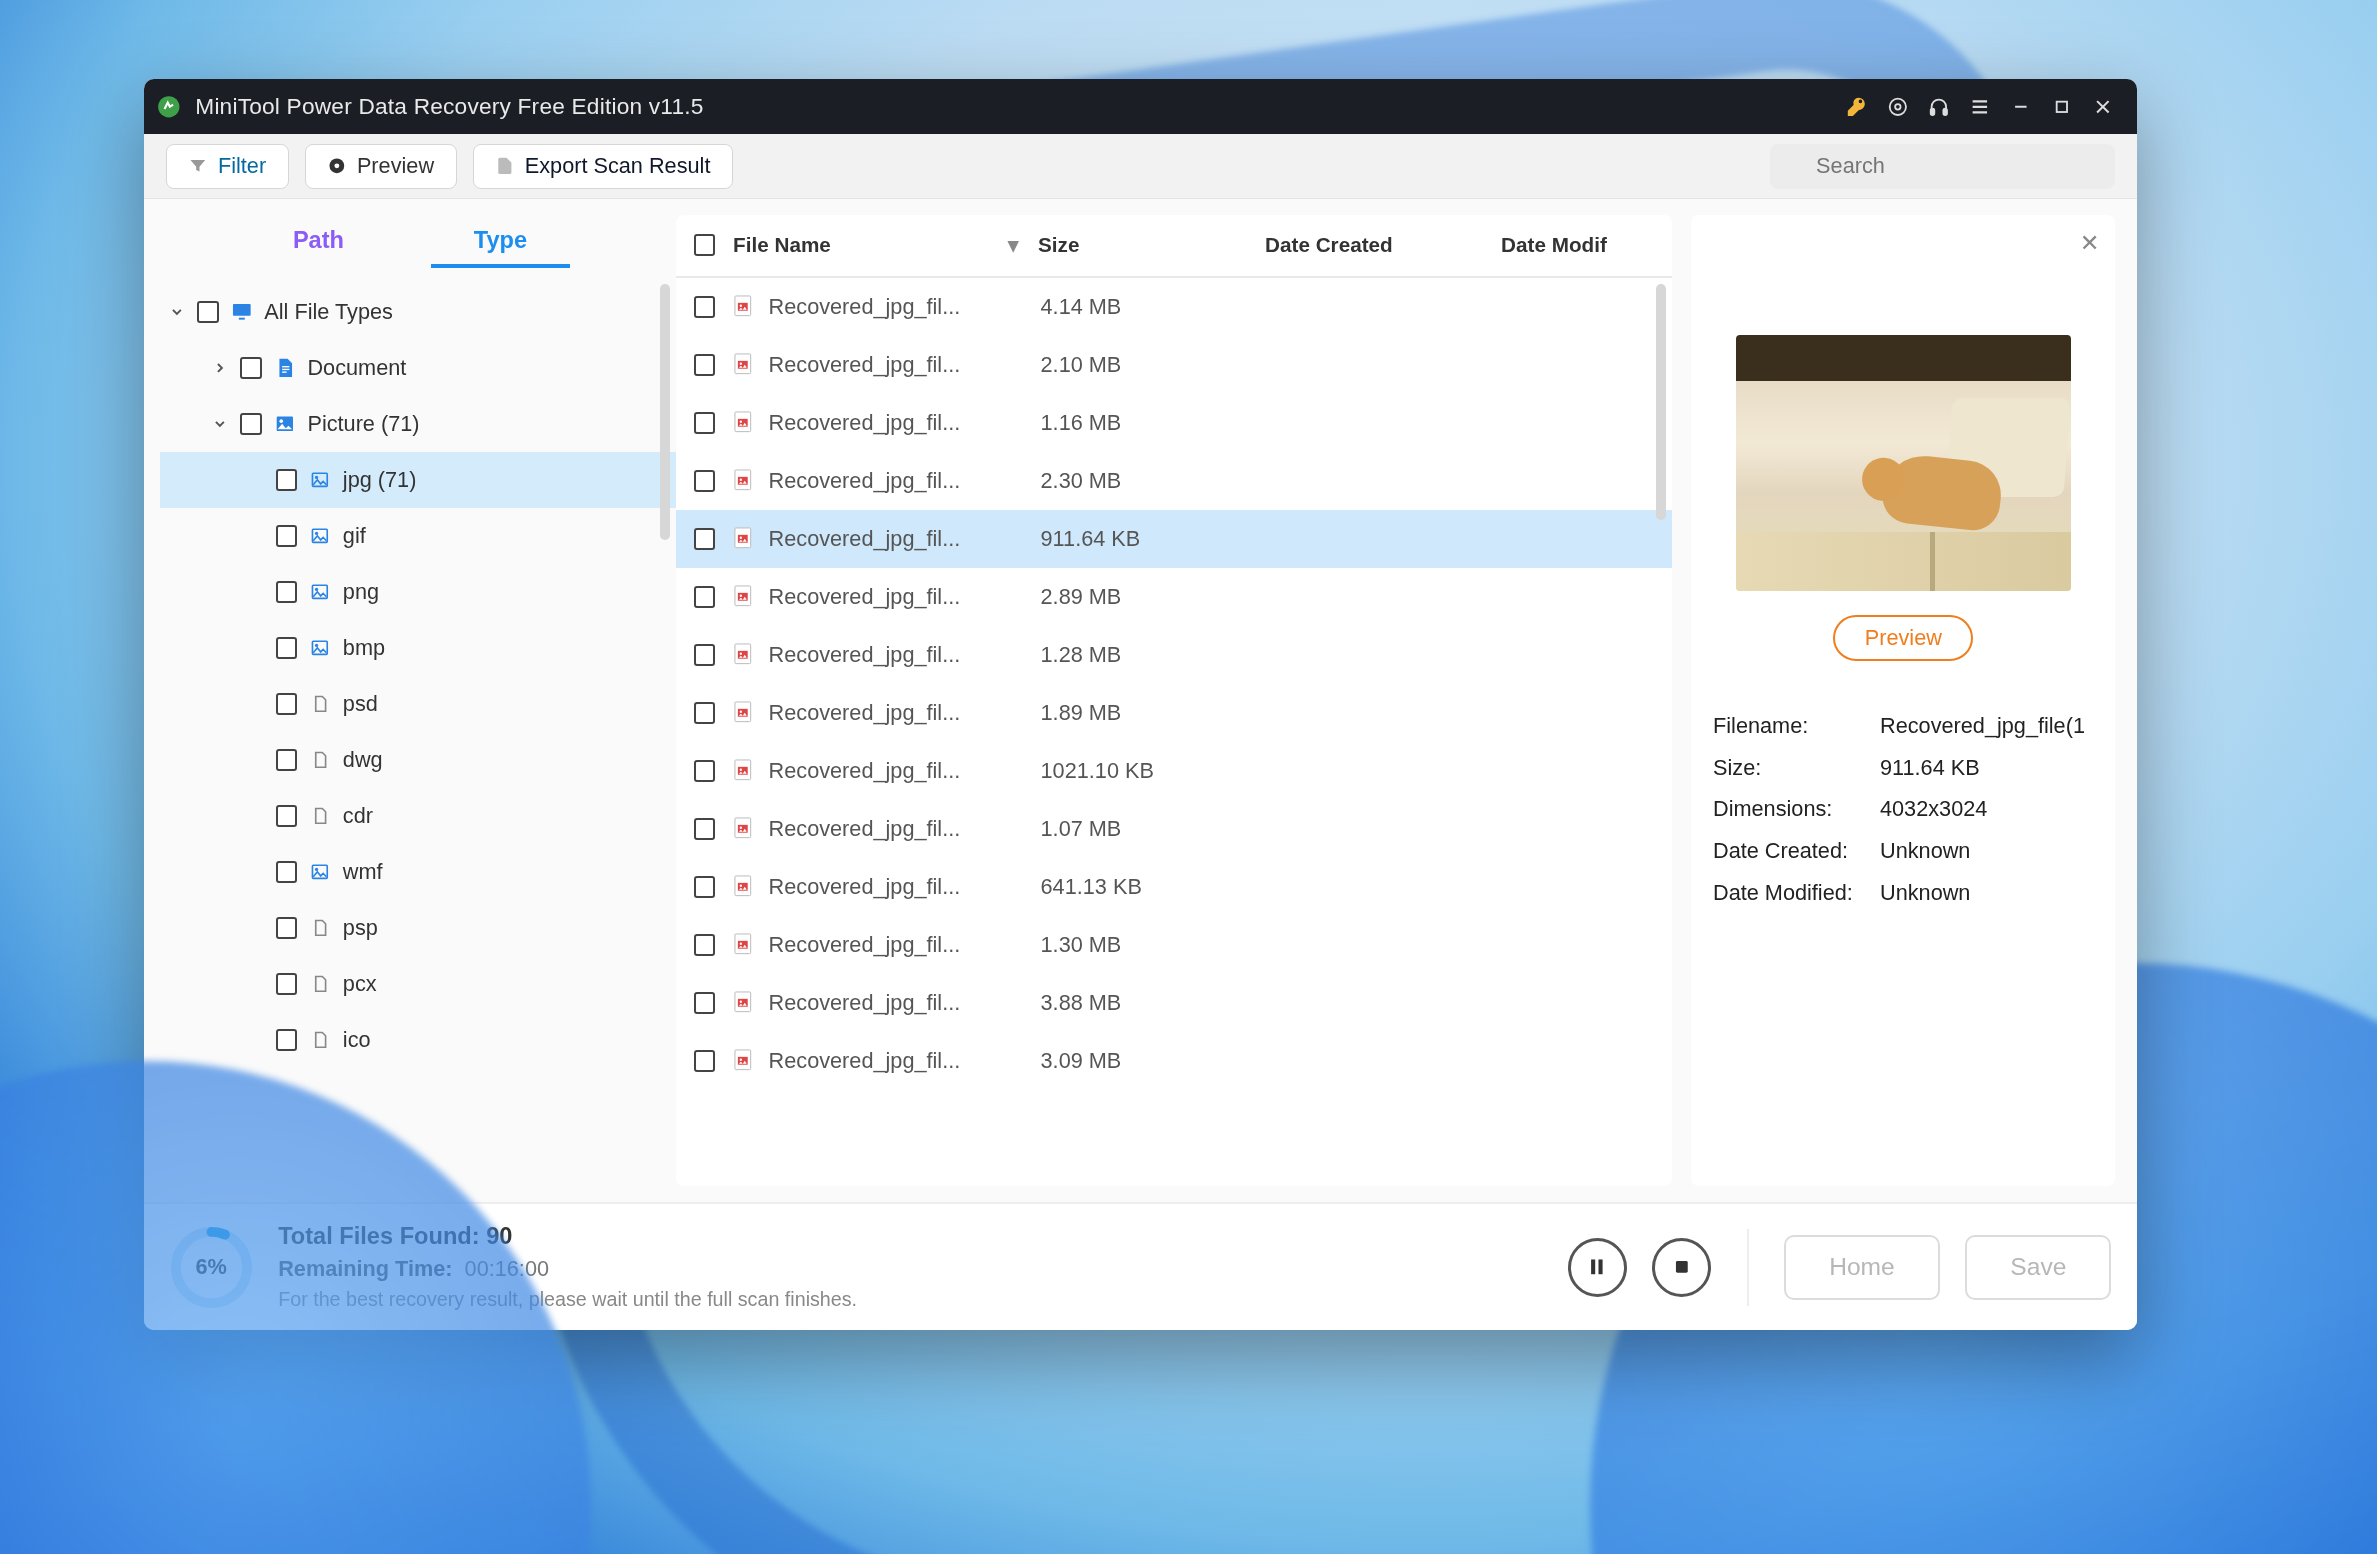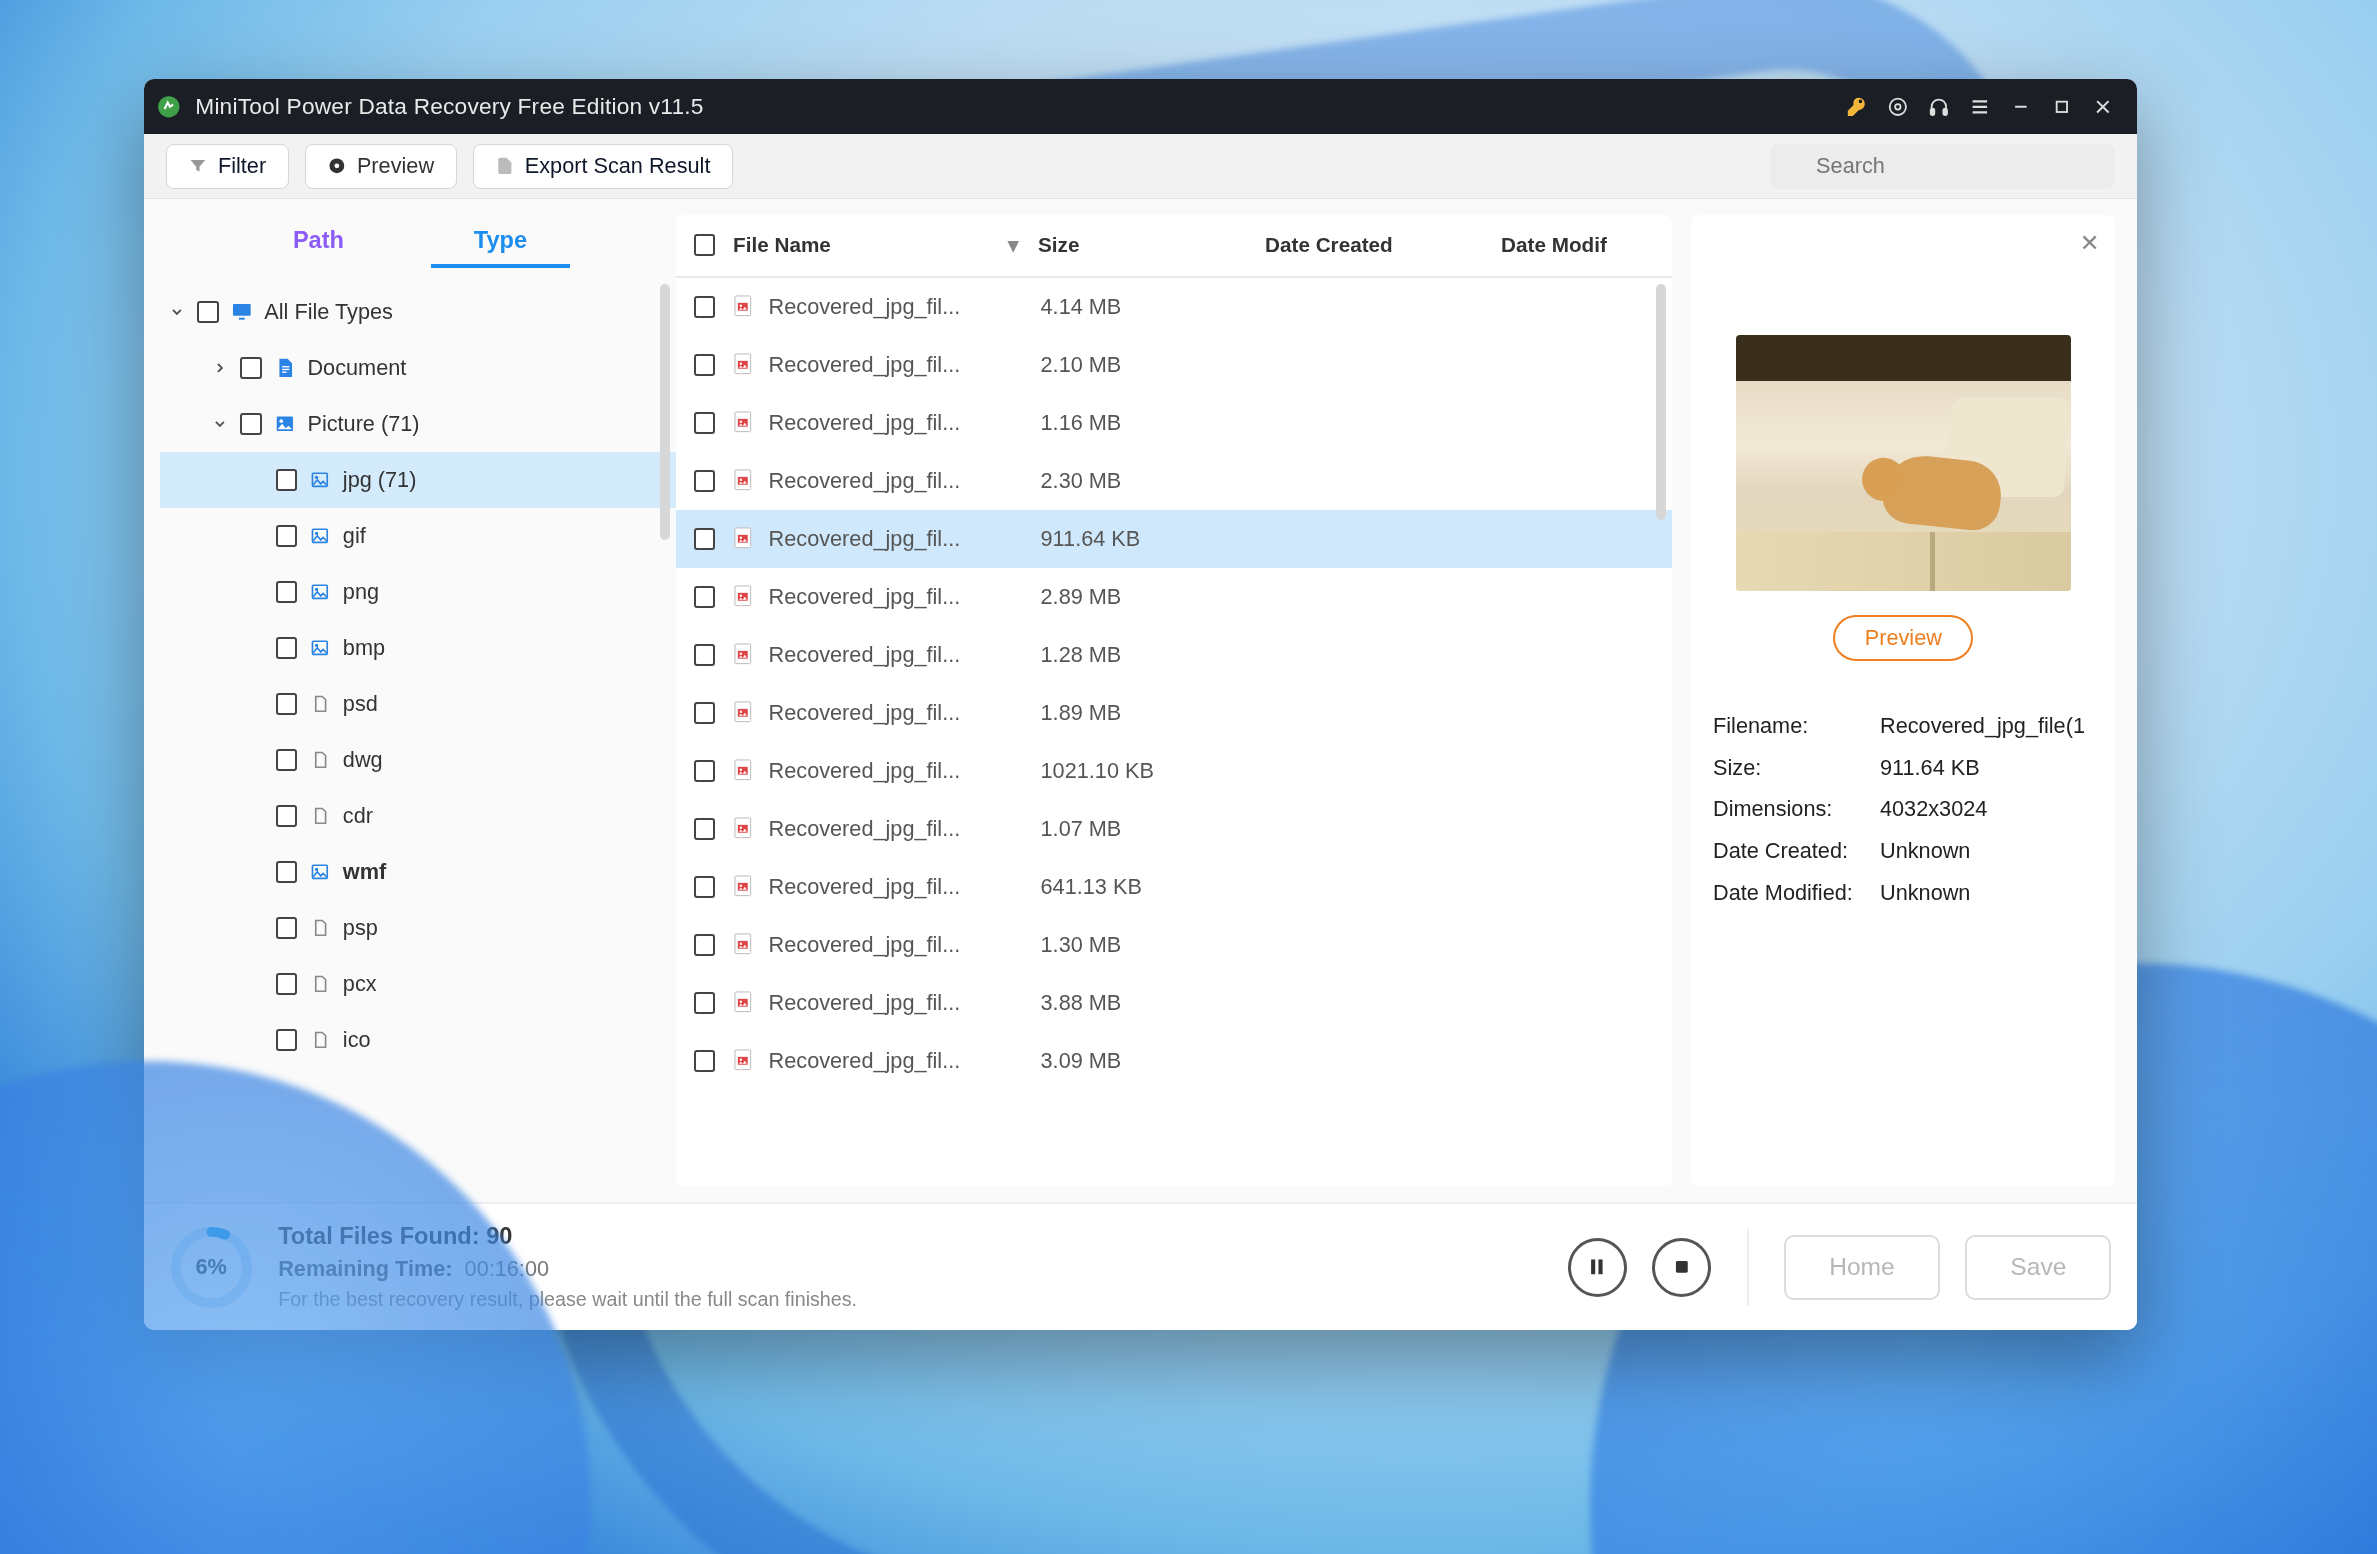--- a/index.html
+++ b/index.html
@@ -32,21 +32,21 @@
 
 .titlebar { height:55px; background:#1b1e25; color:#fff; display:flex; align-items:center; padding:0 13.8px 0 9.9px; }
 .titlebar .app-icon { width:29.6px; height:29.6px; margin-right:11.8px; display:flex;align-items:center;justify-content:center;}
 .titlebar .app-title { font-size:22.7px; font-weight:400; color:#e9e9e9; letter-spacing:0.2px;}
 .titlebar .spacer { flex:1; }
 .titlebar .tb-btn { width:41px; height:41px; display:flex;align-items:center;justify-content:center; color:#ddd; cursor:pointer;}
 .titlebar svg{display:block;}
 
 
 .toolbar { height:65px; background:#f2f2f2; display:flex; align-items:center; padding:0 21.7px; gap:15.8px; border-bottom:1px solid #e4e4e4;}
-.btn { height:45px; padding:0 21.7px; background:#fff; border:1px solid #d6d6d6; border-radius:7.9px; display:flex; align-items:center; gap:9.9px; font-size:21.7px; color:#0f172a; cursor:pointer;}
+.btn { height:45px; padding:0 21.7px; background:#fff; border:1px solid #d6d6d6; border-radius:7.9px; display:flex; align-items:center; gap:9.9px; font-size:21.7px; color:#0369a1; cursor:pointer;}
 .btn.disabled{color:#0f172a;cursor:default;}
 .btn svg{width:19.7px;height:19.7px;}
 .searchbox { margin-left:auto; width:345px; height:45px; background:#ececec; border-radius:7.9px; display:flex; padding:0 15.8px; gap:30px; color:#9a9a9a;}
 .searchbox input { border:none; background:transparent; font-size:21.7px; color:#555; outline:none; flex:1;}
 
 
 .body { flex:1; display:flex; min-height:0; background:#fafafa;}
 
 
 .sidebar { width:532px; display:flex; flex-direction:column; }
@@ -329,21 +329,21 @@
               </div>
               <div class="node" style="padding-left: 116px;">
                 <span class="cb"></span>
                 <span class="file-ico">
                   <svg width="19.7" height="19.7" viewBox="0 0 24 24" fill="none" stroke="#888" stroke-width="2">
                     <path d="M7 3h8l4 4v14H7z"></path>
                   </svg>
                 </span>
                 <span>cdr</span>
               </div>
-              <div class="node" style="padding-left: 116px; font-weight: bold;">
+              <div class="node" style="padding-left: 116px;">
                 <span class="cb"></span>
                 <span class="file-ico">
                   <svg width="19.7" height="19.7" viewBox="0 0 24 24">
                     <rect x="3" y="4" width="18" height="16" rx="1" fill="none" stroke="#2b84e4" stroke-width="2"></rect>
                     <circle cx="8" cy="9" r="2" fill="#2b84e4"></circle>
                     <path d="M4 18l5-6 4 5 3-3 4 4" fill="none" stroke="#2b84e4" stroke-width="2"></path>
                   </svg>
                 </span>
                 <span>wmf</span>
               </div>

